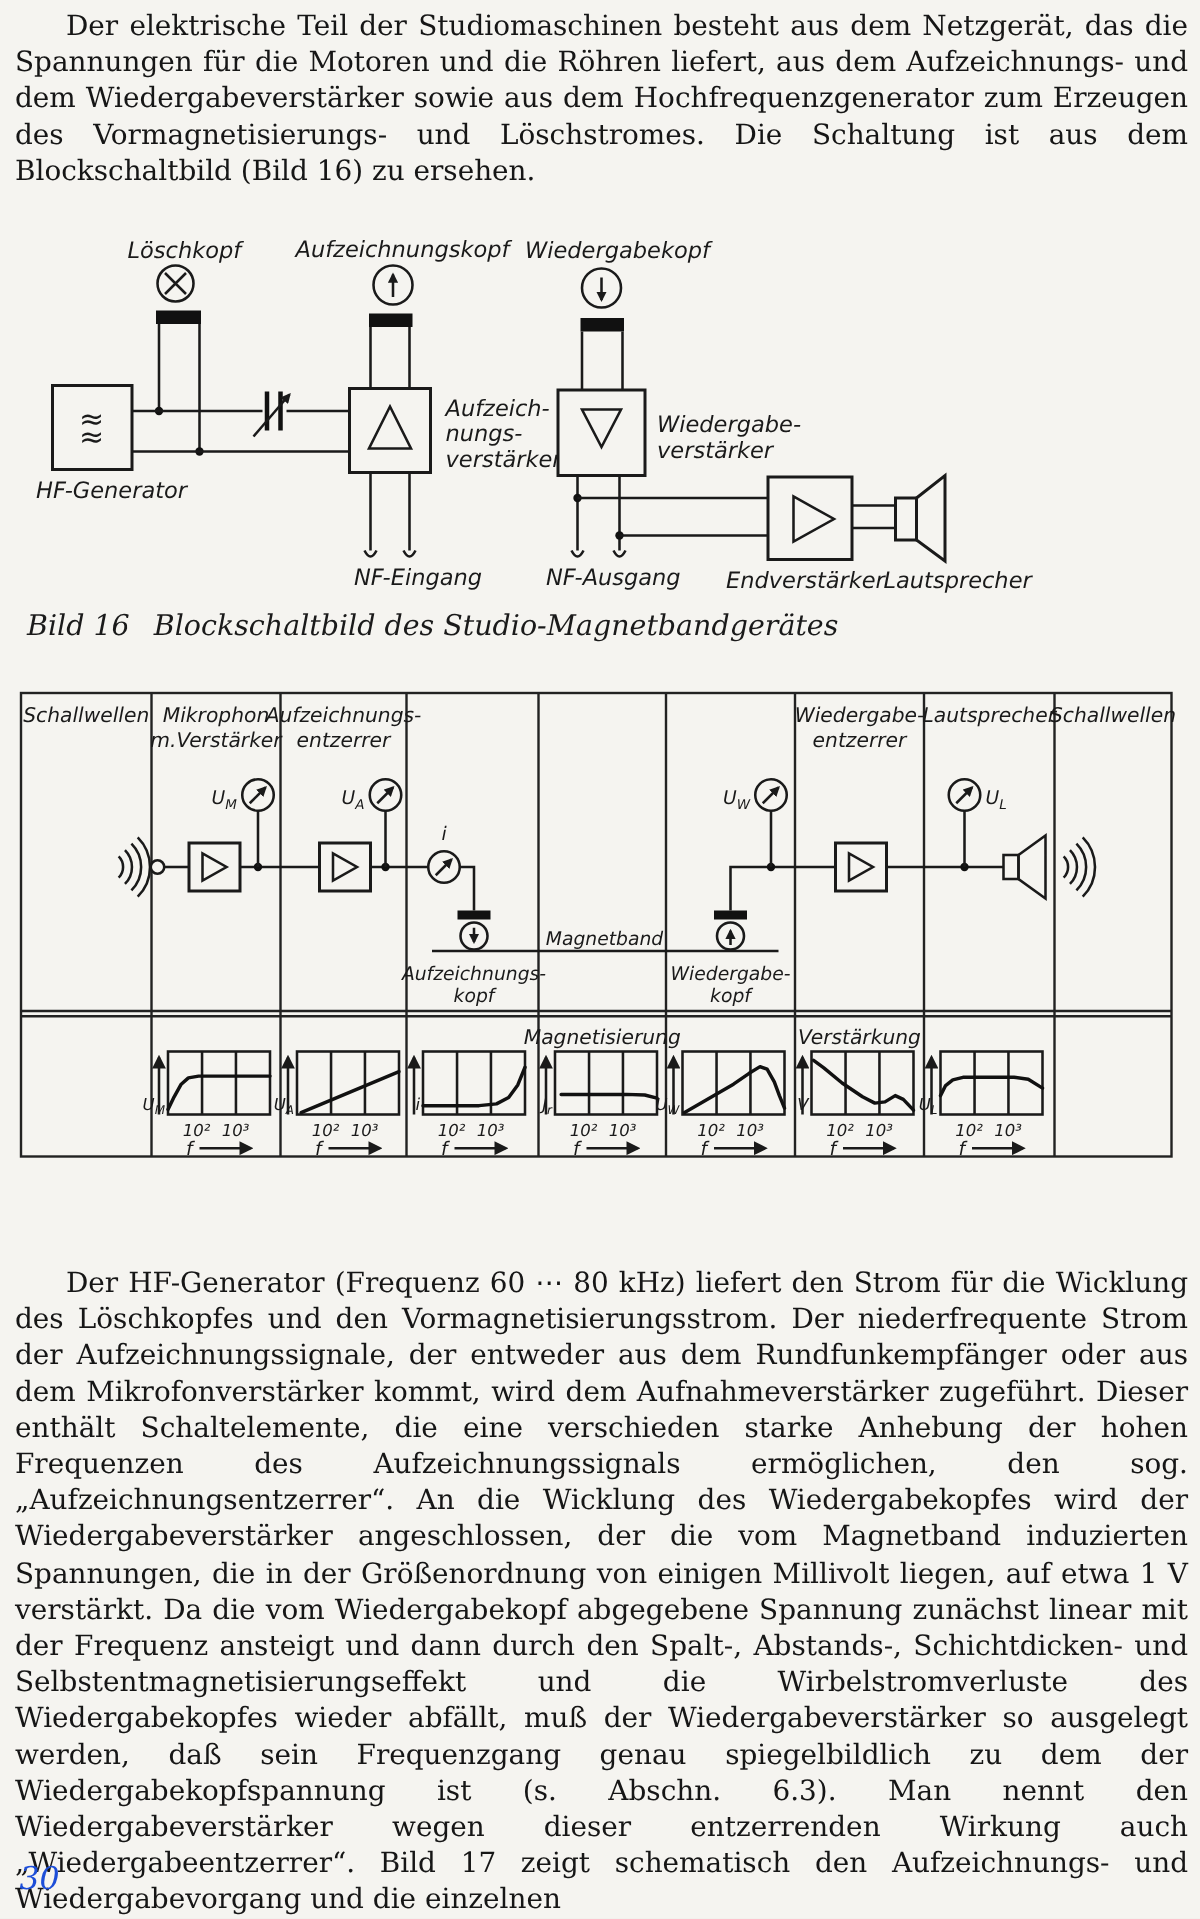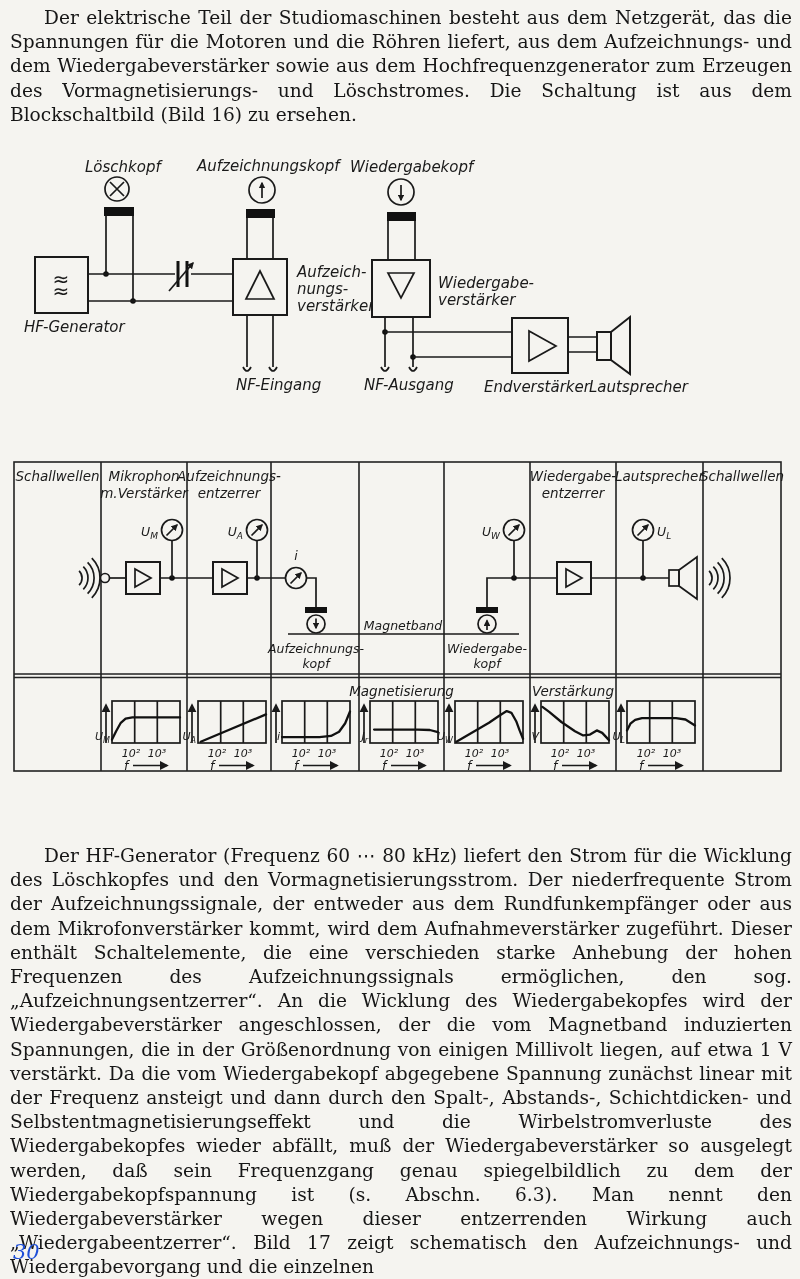--- a/index.html
+++ b/index.html
@@ -27,20 +27,23 @@
   .mid{text-anchor:middle;}
   .end{text-anchor:end;}
 </style>
 </head>
 <body>
 
 <div class="page">
 
   <div class="para indent" style="left:10px;top:6px;width:782px;">Der elektrische Teil der Studiomaschinen besteht aus dem Netzgerät, das die Spannungen für die Motoren und die Röhren liefert, aus dem Aufzeichnungs- und dem Wiedergabeverstärker sowie aus dem Hochfrequenzgenerator zum Erzeugen des Vormagnetisierungs- und Löschstromes. Die Schaltung ist aus dem Blockschaltbild (Bild 16) zu ersehen.</div>
 
+  <div class="caption" style="left:18px;top:406px;">
+    <span class="cap-label">Bild 16</span><span>Blockschaltbild des Studio-Magnetbandgerätes</span>
+  </div>
 
   <div class="para indent" style="left:10px;top:844px;width:782px;">Der HF-Generator (Frequenz 60 ⋯ 80 kHz) liefert den Strom für die Wicklung des Löschkopfes und den Vormagnetisierungsstrom. Der niederfrequente Strom der Aufzeichnungssignale, der entweder aus dem Rundfunkempfänger oder aus dem Mikrofonverstärker kommt, wird dem Aufnahmeverstärker zugeführt. Dieser enthält Schaltelemente, die eine verschieden starke Anhebung der hohen Frequenzen des Aufzeichnungssignals ermöglichen, den sog. „Aufzeichnungsentzerrer“. An die Wicklung des Wiedergabekopfes wird der Wiedergabeverstärker angeschlossen, der die vom Magnetband induzierten Spannungen, die in der Größenordnung von einigen Millivolt liegen, auf etwa 1 V verstärkt. Da die vom Wiedergabekopf abgegebene Spannung zunächst linear mit der Frequenz ansteigt und dann durch den Spalt-, Abstands-, Schichtdicken- und Selbstentmagnetisierungseffekt und die Wirbelstromverluste des Wiedergabekopfes wieder abfällt, muß der Wiedergabeverstärker so ausgelegt werden, daß sein Frequenzgang genau spiegelbildlich zu dem der Wiedergabekopfspannung ist (s. Abschn. 6.3). Man nennt den Wiedergabeverstärker wegen dieser entzerrenden Wirkung auch „Wiedergabeentzerrer“. Bild 17 zeigt schematisch den Aufzeichnungs- und Wiedergabevorgang und die einzelnen</div>
 
   <div class="pagenum" style="left:13px;top:1240px;">30</div>
 
   <svg class="diagram" width="800" height="1279" viewBox="0 0 800 1279">
     <defs>
       <marker id="ah" viewBox="0 0 10 10" refX="8" refY="5" markerWidth="5.4" markerHeight="5.4" orient="auto-start-reverse">
         <path d="M0,0 L10,5 L0,10 z" fill="#1a1a1a"></path>
       </marker>

